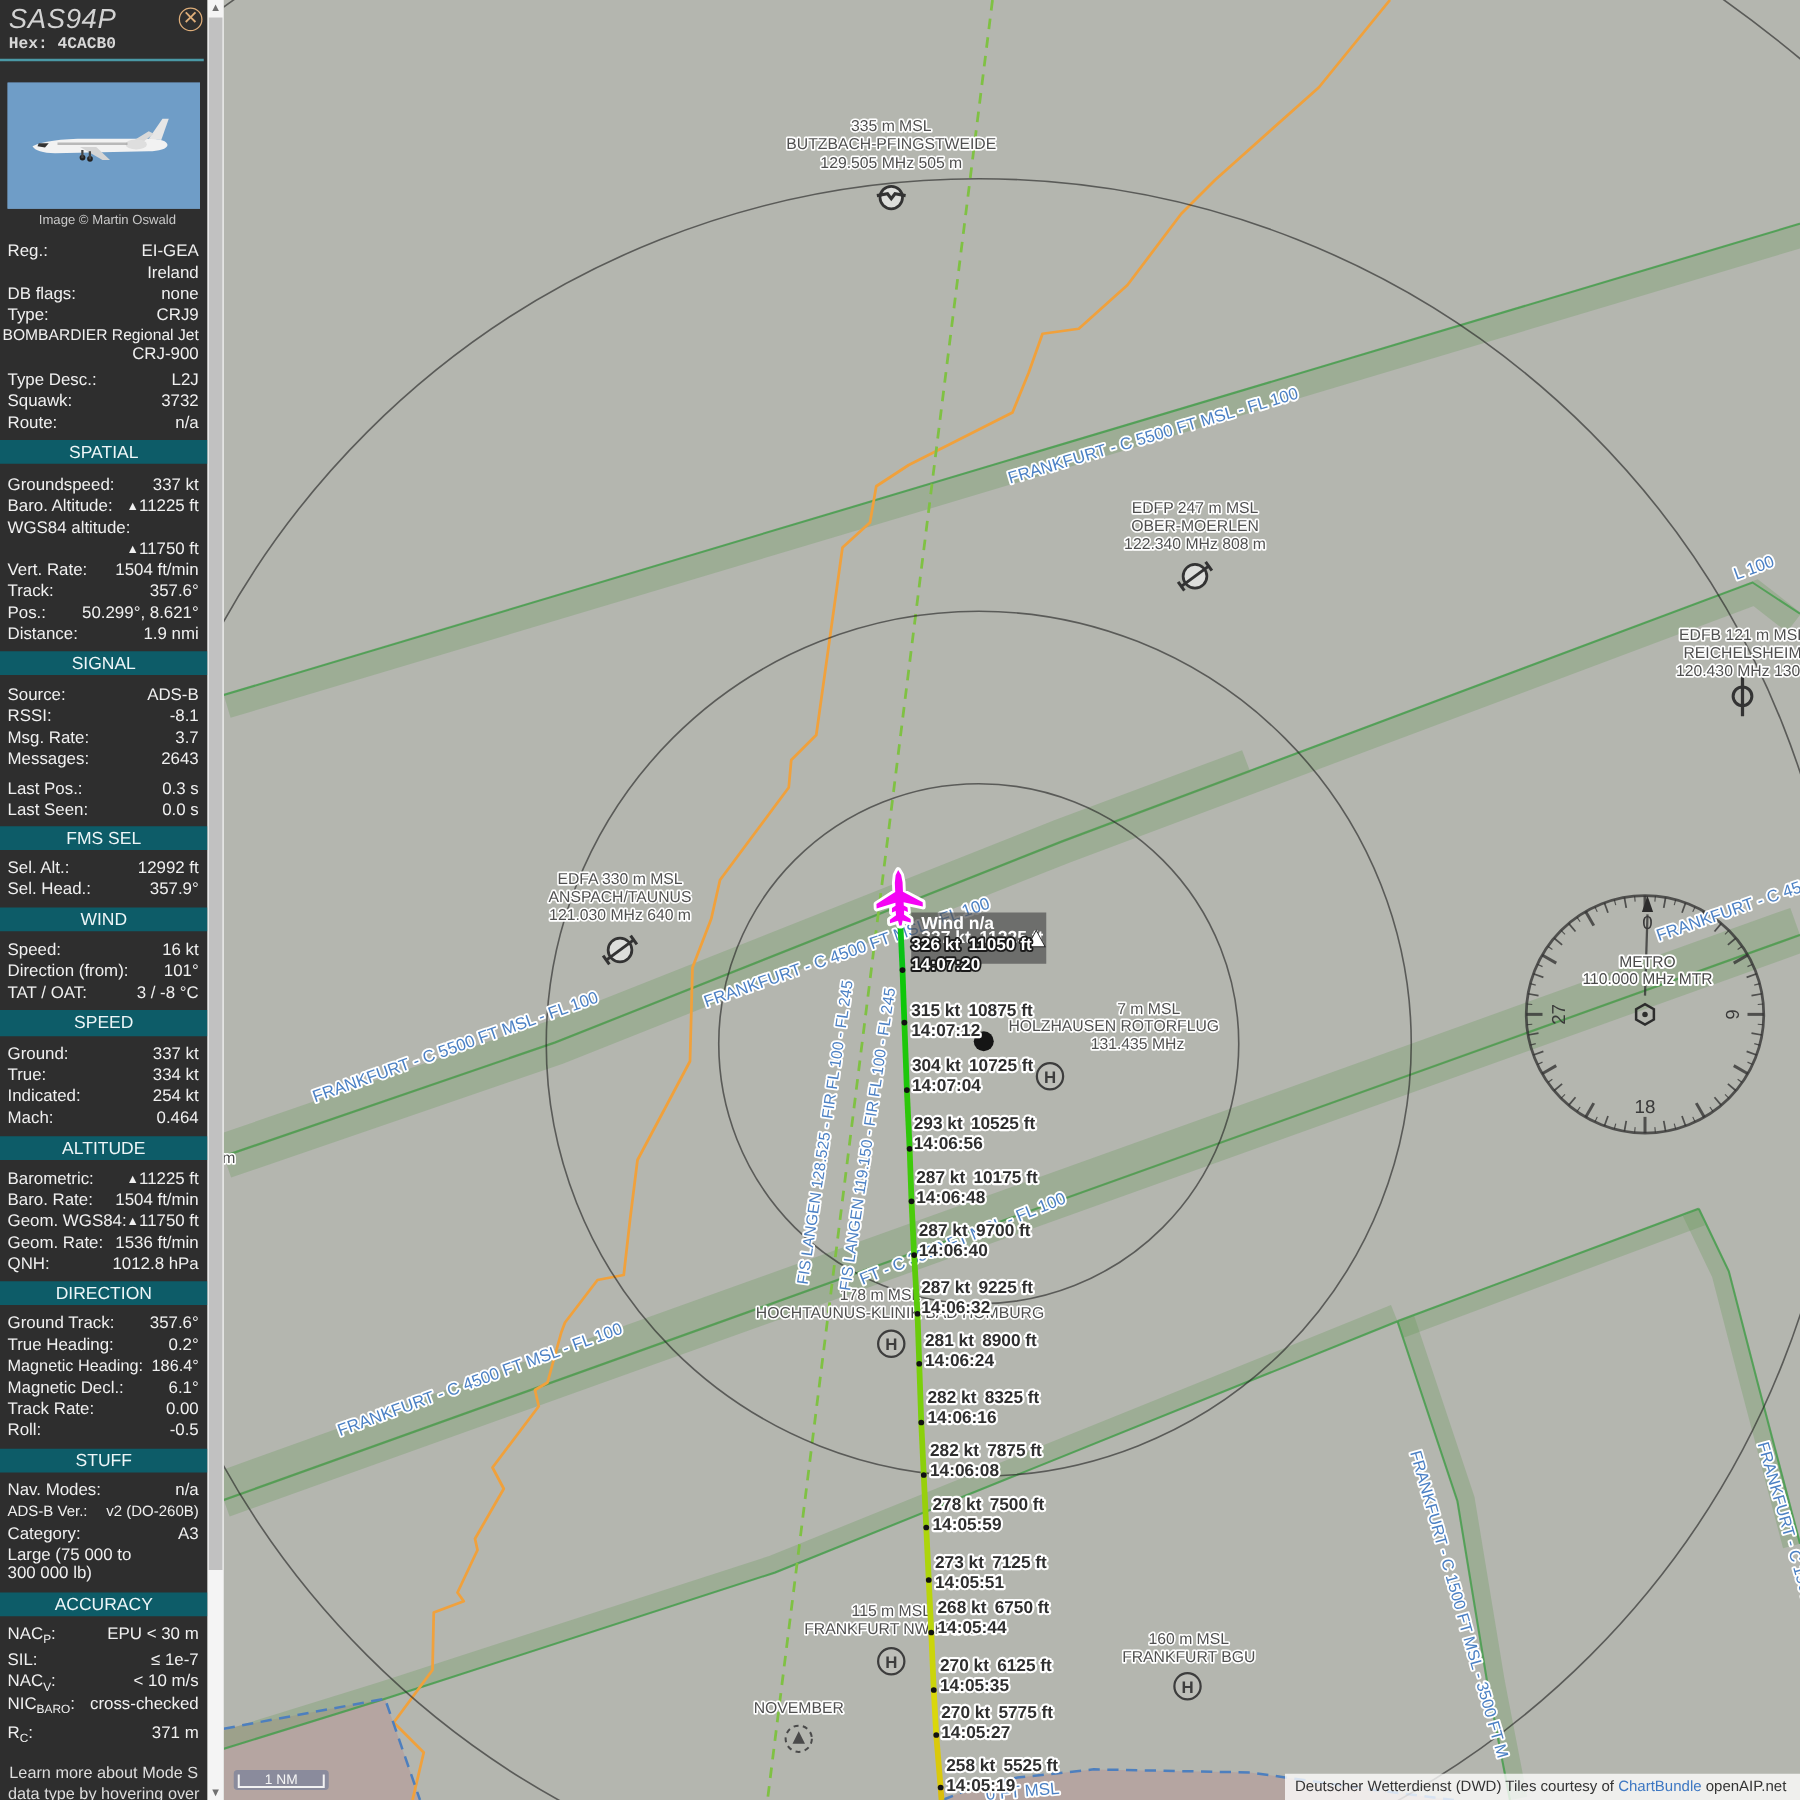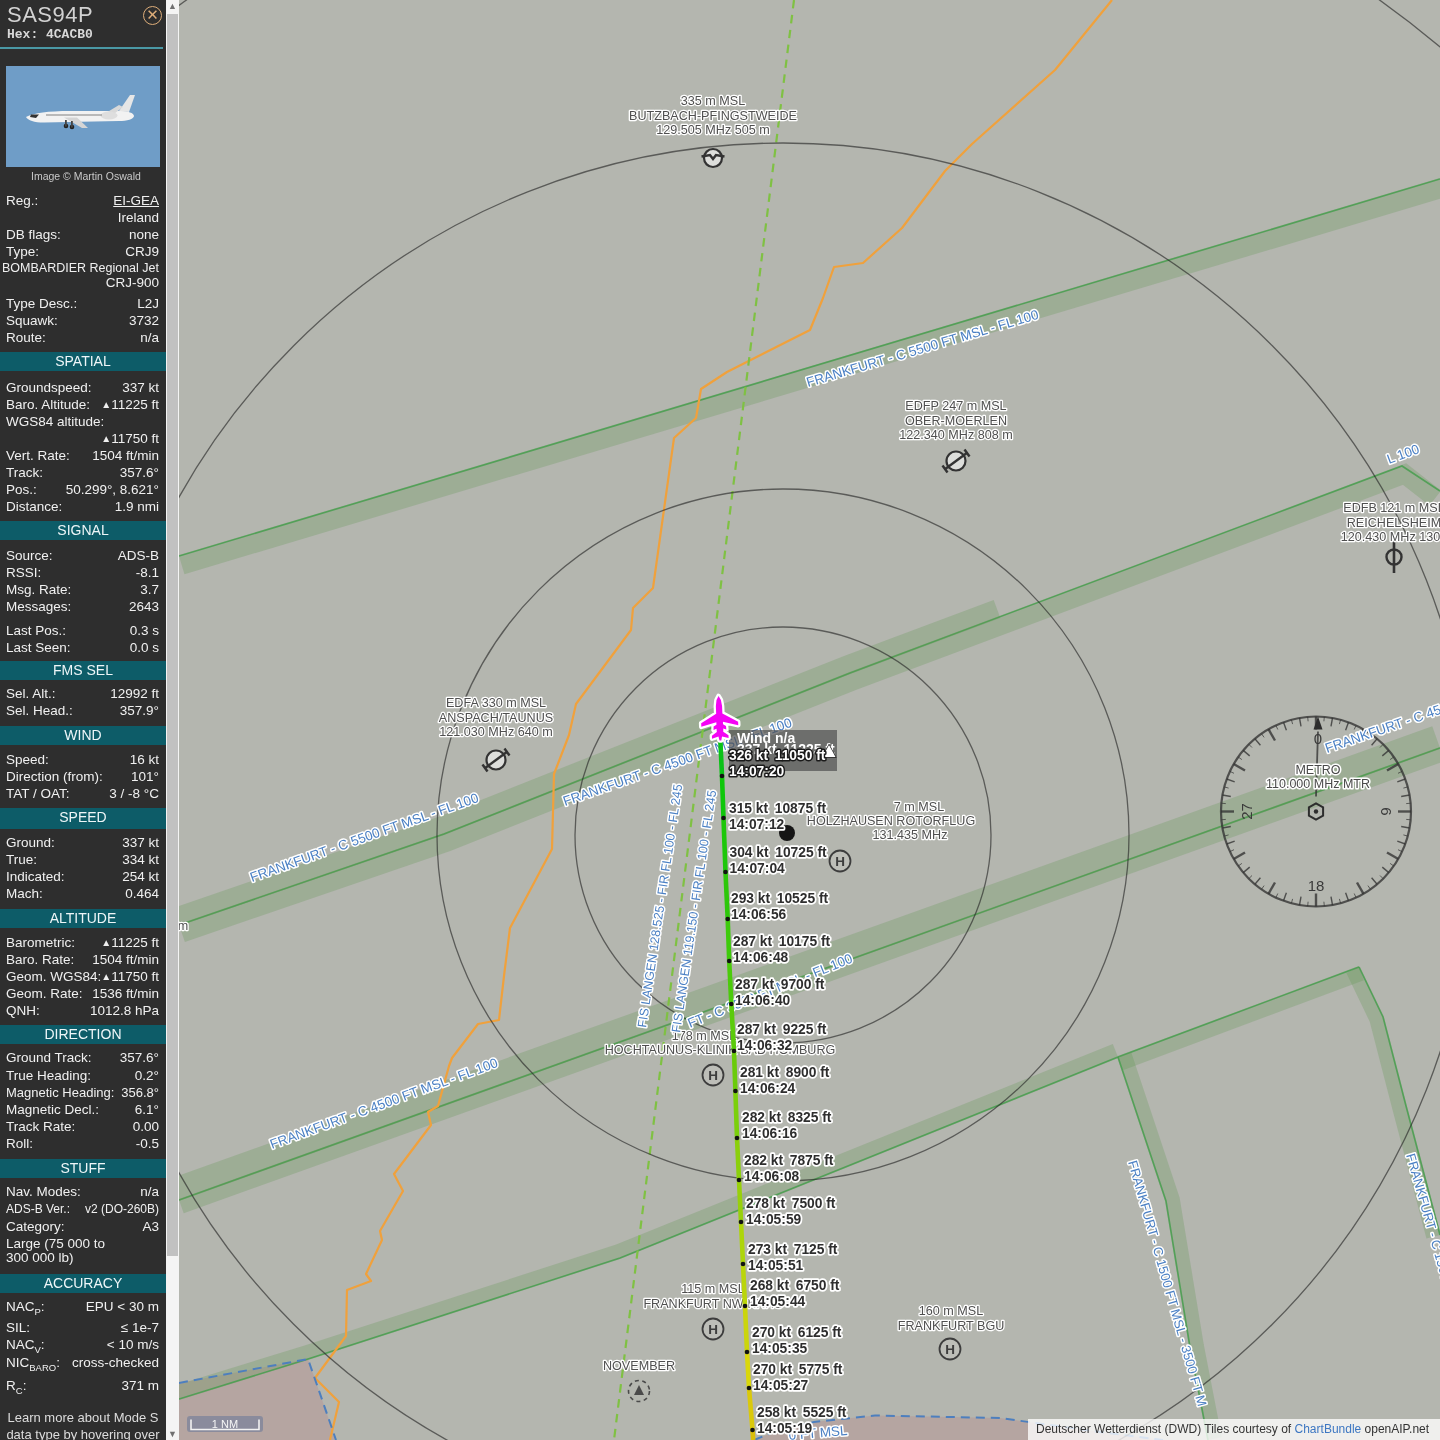--- a/index.html
+++ b/index.html
@@ -2,34 +2,34 @@
 <html><head><meta charset="utf-8"><style>
 * { margin:0; padding:0; box-sizing:border-box; }
 html,body { width:1440px; height:1440px; overflow:hidden; background:#b4b6af;
   font-family:"Liberation Sans", sans-serif; }
 #sidebar { position:absolute; left:0; top:0; width:166px; height:1440px;
   background:#2e2e2e; color:#eee; z-index:5; }
 #scroll { position:absolute; left:166px; top:0; width:13px; height:1440px;
   background:#f4f4f4; z-index:5; }
 #thumb { position:absolute; left:1px; top:14px; width:11px; height:1242px; background:#c1c1c1; }
 .sarrow { position:absolute; left:0; width:13px; text-align:center; color:#707070; font-size:9px; }
-#title { position:absolute; left:7px; top:2px; font-size:22px; color:#d2d2d2; letter-spacing:0.5px; }
+#title { position:absolute; left:7px; top:2px; font-size:22px; color:#d2d2d2; letter-spacing:0.5px;font-style:italic; }
 #hex { position:absolute; left:7px; top:27px; font-size:13px; font-weight:bold; color:#d8d8d8;
   font-family:"Liberation Mono", monospace; }
 #closebtn { position:absolute; left:143px; top:6px; width:19px; height:19px; border:1.6px solid #ddad79;
   border-radius:50%; color:#ddad79; font-size:15px; line-height:16.5px; text-align:center; }
 #tealline { position:absolute; left:0; top:47px; width:163px; height:2px; background:#4a98a5; }
 #photo { position:absolute; left:6px; top:66px; width:154px; height:101px; background:linear-gradient(#6f9cc6,#7ea9cf); }
 #photocap { position:absolute; left:7px; top:170px; font-size:10.5px; color:#c9c9c9;margin-left:24px; }
 .shdr { position:absolute; left:0; width:166px; background:#0d5c68; color:#eef6f8;
   text-align:center; font-size:14px; }
 .srow { position:absolute; left:0; width:166px; height:15px; font-size:13.5px; color:#f0f0f0; }
 .sl { position:absolute; left:6px; white-space:nowrap; }
 .sv { position:absolute; right:7px; white-space:nowrap; text-align:right; }
-.lnk { text-decoration:underline; }
+.lnk { }
 .up { font-size:10px; vertical-align:1px; }
 sub { font-size:9.5px; }
 </style></head>
 <body>
 <div id="sidebar">
   <div id="title">SAS94P</div>
   <div id="hex">Hex: 4CACB0</div>
   <div id="closebtn">✕</div>
   <div id="tealline"></div>
   <div id="photo">
@@ -205,21 +205,21 @@
 <div class="srow" style="top:1050px">
       <span class="sl">Ground Track:</span>
       <span class="sv">357.6°</span>
     </div>
 <div class="srow" style="top:1068px">
       <span class="sl">True Heading:</span>
       <span class="sv">0.2°</span>
     </div>
 <div class="srow" style="top:1085px;font-size:13px">
       <span class="sl">Magnetic Heading:</span>
-      <span class="sv">356.8°</span>
+      <span class="sv">186.4°</span>
     </div>
 <div class="srow" style="top:1102px">
       <span class="sl">Magnetic Decl.:</span>
       <span class="sv">6.1°</span>
     </div>
 <div class="srow" style="top:1119px">
       <span class="sl">Track Rate:</span>
       <span class="sv">0.00</span>
     </div>
 <div class="srow" style="top:1136px">

